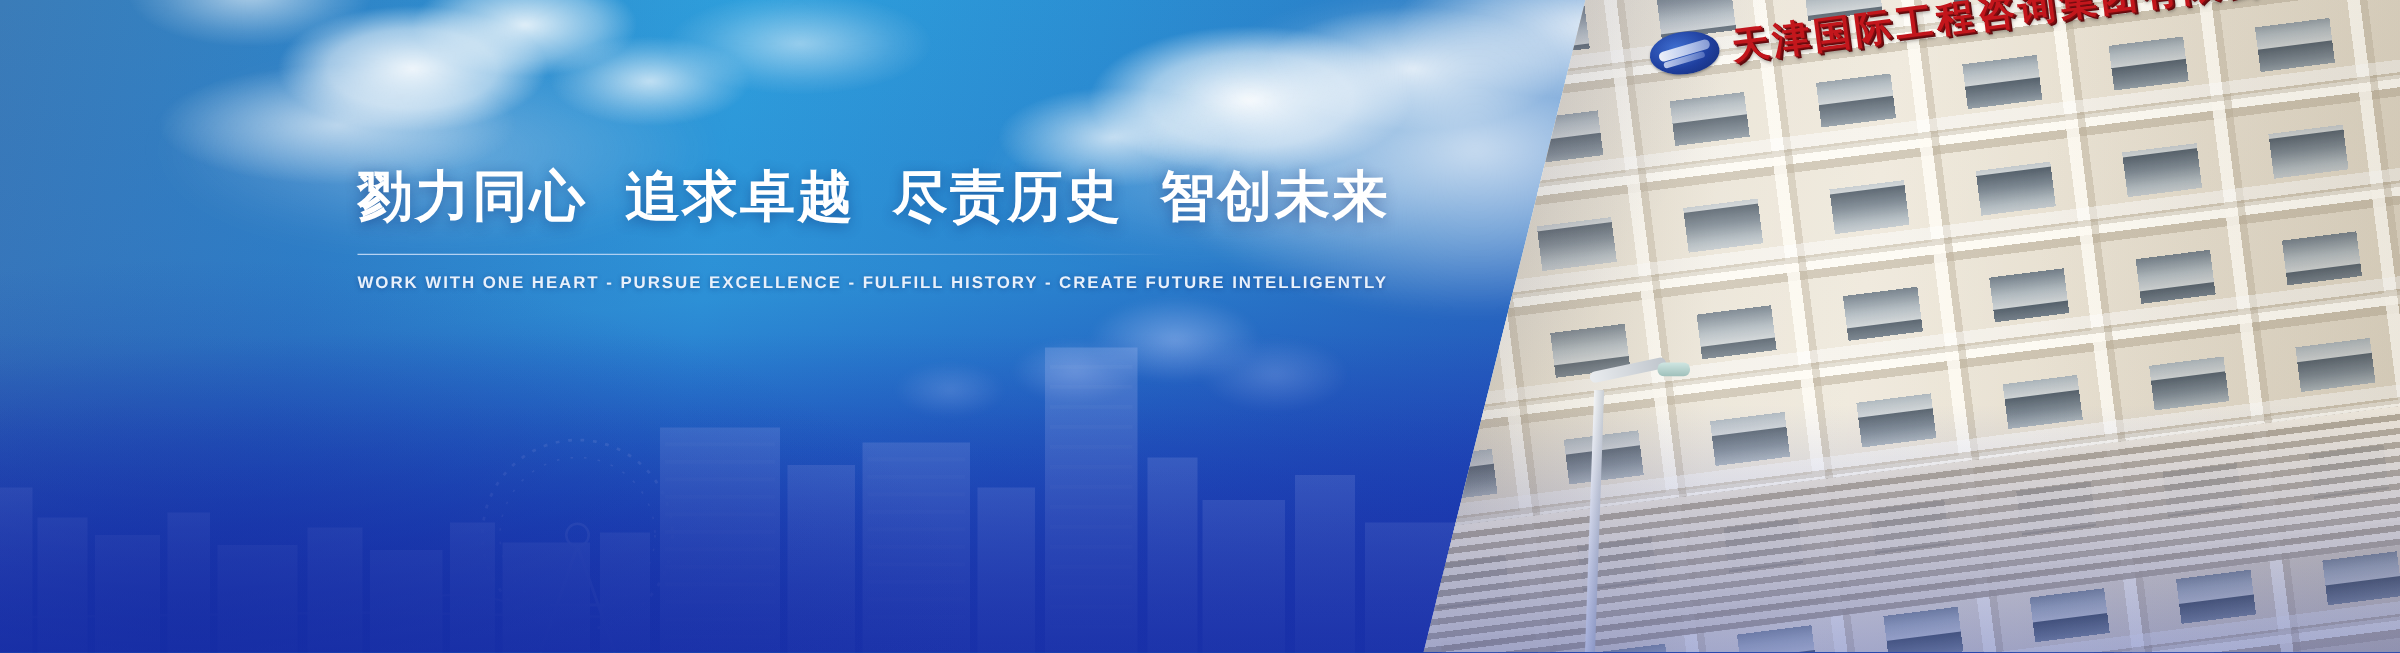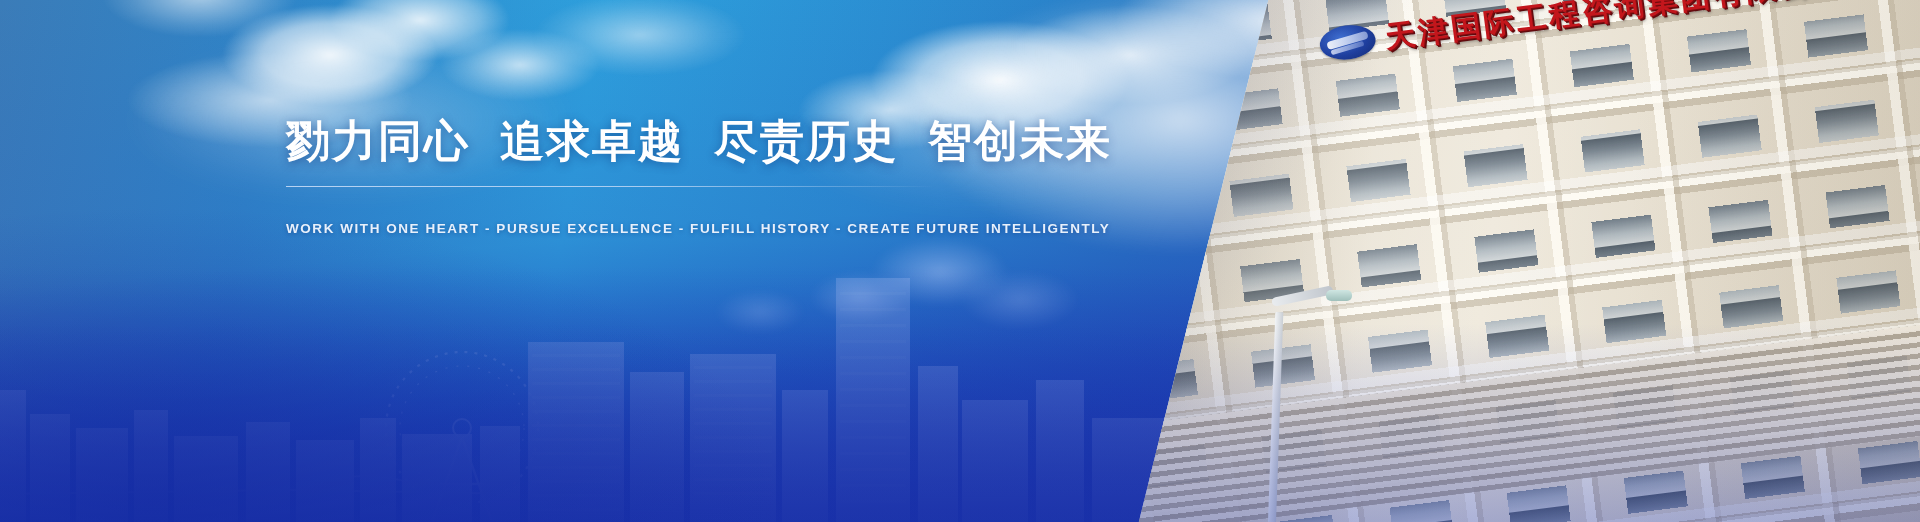--- a/index.html
+++ b/index.html
@@ -258,36 +258,36 @@
 
   
   .seam {
     position:absolute; right:780px; top:0; width:200px; height:522px;
     background:linear-gradient(90deg, rgba(40,80,200,0) 0%, rgba(40,80,200,0.0) 100%);
     pointer-events:none;
   }
 
   
   .text-block {
-    position:absolute; left:286px; top:115px; width:700px;
+    position:absolute; left:286px; top:132px; width:700px;
     z-index:30;
   }
   .headline {
     font-family:"DejaVu Sans","Liberation Sans",sans-serif;
     font-size:44px; font-weight:bold; color:#ffffff;
     letter-spacing:2px; line-height:1.16; white-space:nowrap;
     text-shadow:0 2px 10px rgba(10,40,110,0.45);
   }
   .headline .gap { display:inline-block; width:30px; }
   .divider {
     margin-top:20px; height:1px; width:648px;
     background:linear-gradient(to right, rgba(190,215,245,0.95) 0%, rgba(190,215,245,0.85) 55%, rgba(190,215,245,0.25) 90%, rgba(190,215,245,0) 100%);
   }
   .subtitle {
-    margin-top:34px;
+    margin-top:14px;
     font-family:"Liberation Sans","DejaVu Sans",sans-serif;
     font-size:13.5px; font-weight:bold; color:#e8f0fb;
     letter-spacing:1.55px; white-space:nowrap;
     text-shadow:0 1px 4px rgba(10,40,110,0.4);
   }
 
   
   .vignette {
     position:absolute; inset:0; pointer-events:none;
     background:

